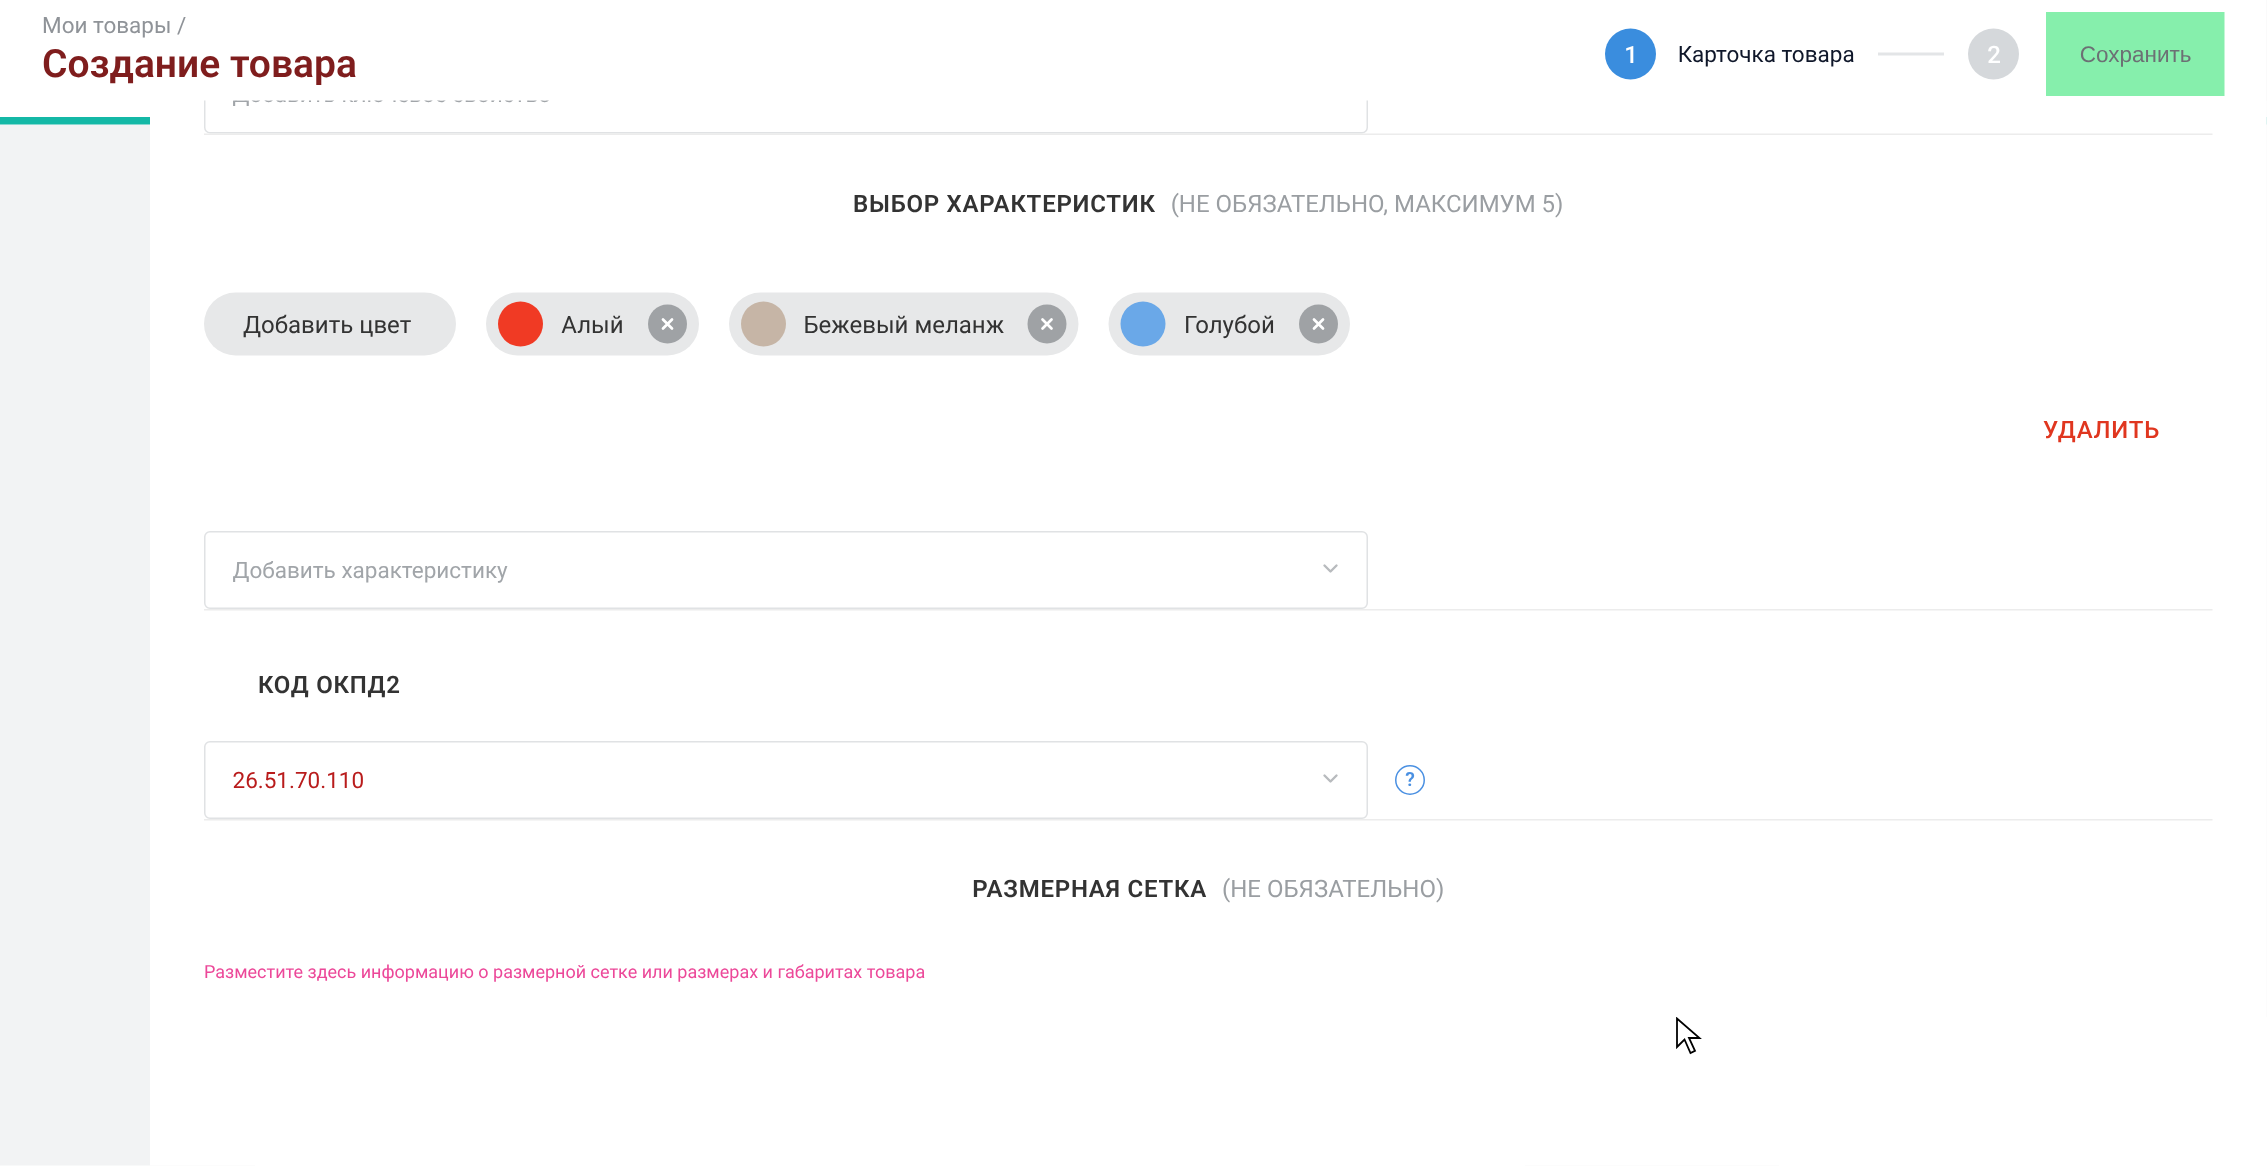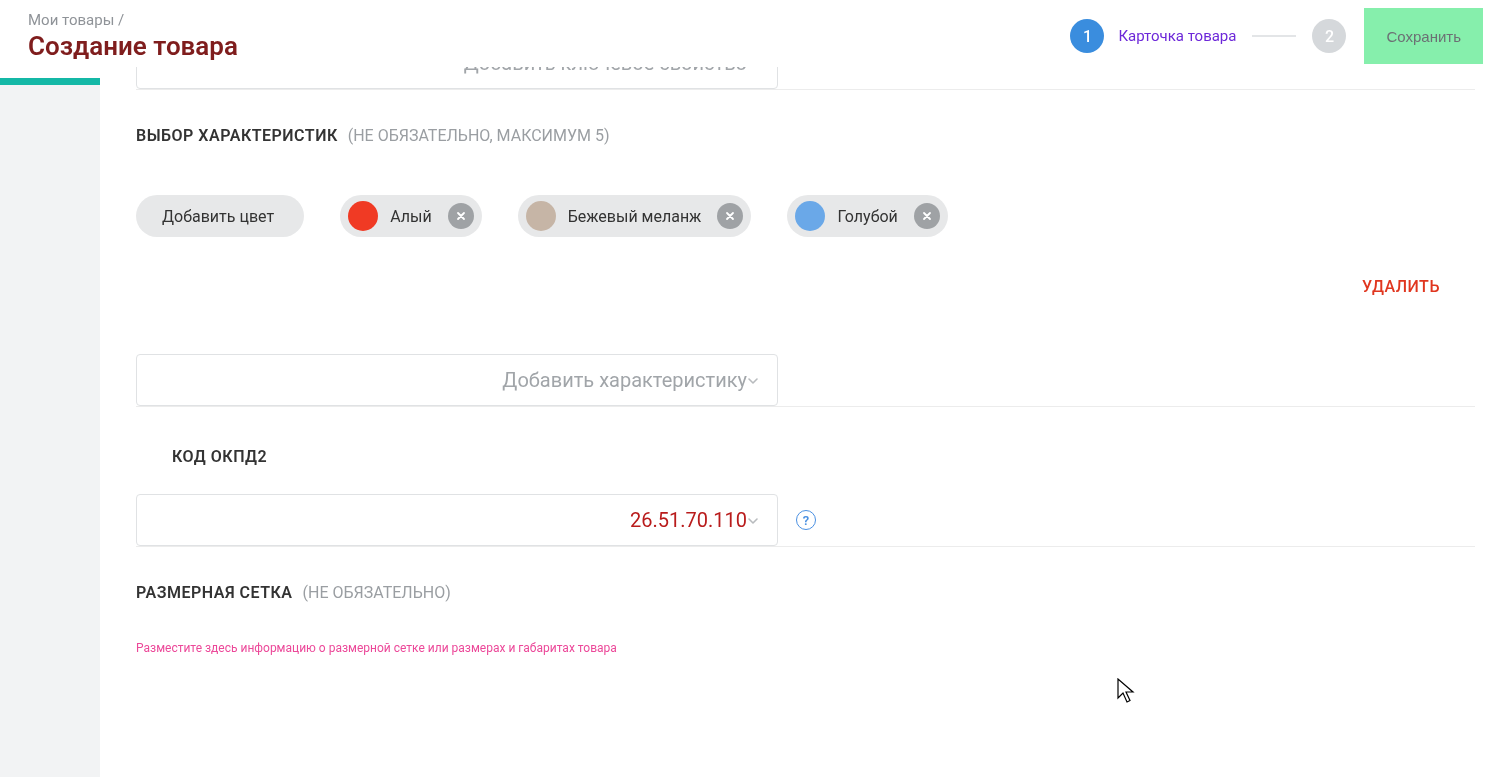--- a/index.html
+++ b/index.html
@@ -6,24 +6,24 @@
     body {
       font-family: -apple-system, BlinkMacSystemFont, "Segoe UI", Roboto, Helvetica, Arial, sans-serif;
       background: #f2f3f4;
       color: #333;
       width: 1511px;
       height: 777px;
       overflow: hidden;
     }
     .header {
       background: #fff;
-      border-bottom: 7px solid #14b8a6;
+      border-bottom: 5px solid #14b8a6;
       padding: 8px 28px 14px 28px;
       display: flex;
-      align-items: center;
+      align-items: flex-start;
       justify-content: space-between;
       position: relative;
     }
     .header-left { display: flex; flex-direction: column; }
     .breadcrumb {
       font-size: 15px;
       color: #8f9398;
       margin-bottom: 2px;
     }
     .page-title {
@@ -38,21 +38,21 @@
     }
     .stepper { display: flex; align-items: center; gap: 16px; }
     .step { display: flex; align-items: center; gap: 14px; }
     .step-circle {
       width: 34px; height: 34px; border-radius: 50%;
       display: flex; align-items: center; justify-content: center;
       font-size: 16px; font-weight: 500; color: #fff;
     }
     .step-circle.active { background: #3a8dde; }
     .step-circle.inactive { background: #d5d8db; color: #fff; }
-    .step-label { font-size: 15px; color: #6d28d9; }
+    .step-label { font-size: 15px; color: #0f172a; }
     .step-line { width: 44px; height: 2px; background: #e3e5e7; }
     .save-btn {
       background: #86efac;
       color: #6c7074;
       border: none;
       padding: 14px 22px;
       font-size: 15px;
       height: 56px;
       border-radius: 0;
     }
@@ -69,25 +69,25 @@
       padding: 0 36px;
       position: relative;
       top: -30px;
     }
     .field-box {
       border: 1px solid #e0e2e4;
       border-radius: 4px;
       height: 52px;
       display: flex;
       align-items: center;
-      justify-content: flex-end;
+      justify-content: space-between;
       padding: 0 18px;
-      font-size: 20px;
+      font-size: 15px;
       color: #a1a5a9;
-      width: 642px;
+      width: 776px;
       background: #fff;
     }
     .field-box.has-value { color: #b91c1c; }
     .field-row {
       display: flex;
       align-items: center;
       gap: 18px;
     }
     .chevron { color: #b8bbbe; }
     hr.div {
@@ -107,21 +107,21 @@
       font-weight: 600;
       color: #333;
     }
     .section-hint {
       font-size: 16px;
       color: #9a9ea2;
       font-weight: 400;
     }
     .chips-row {
       display: flex;
-      gap: 36px;
+      gap: 20px;
       flex-wrap: wrap;
     }
     .chip {
       display: flex;
       align-items: center;
       background: #e7e8e9;
       border-radius: 999px;
       height: 42px;
       padding: 0 8px 0 8px;
       gap: 12px;
@@ -162,21 +162,21 @@
     }
     .cursor-svg {
       position: absolute;
       left: 1117px;
       top: 678px;
       pointer-events: none;
     }
     
     .mt-24 { margin-top: 24px; }
     .mt-28 { margin-top: 28px; }
-    .mt-36 { margin-top: 36px; }
+    .mt-36 { margin-top: 36px; justify-content: center; }
     .mt-40 { margin-top: 40px; margin-left: 36px; }
     .mt-50 { margin-top: 50px; }
     .mt-58 { margin-top: 58px; }
   </style>
 </head>
 <body>
 
 <div class="header">
   <div class="header-left">
     <div class="breadcrumb">Мои товары /</div>

